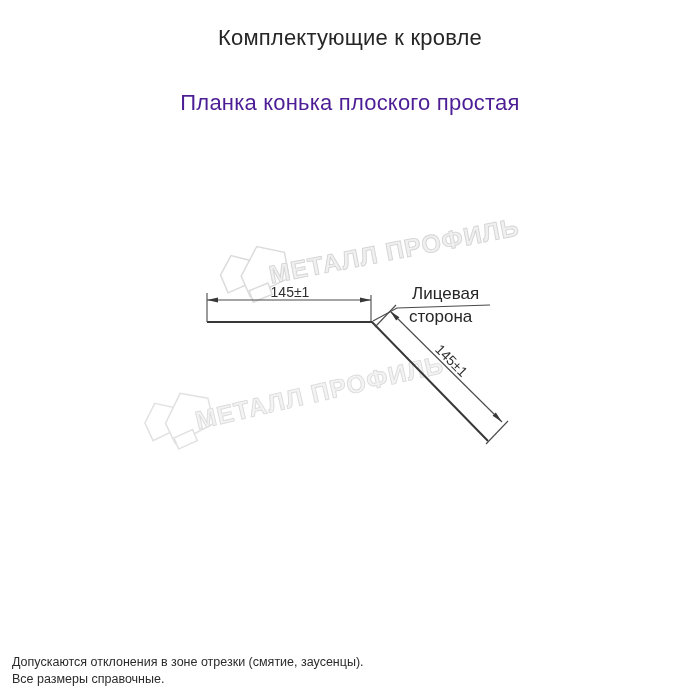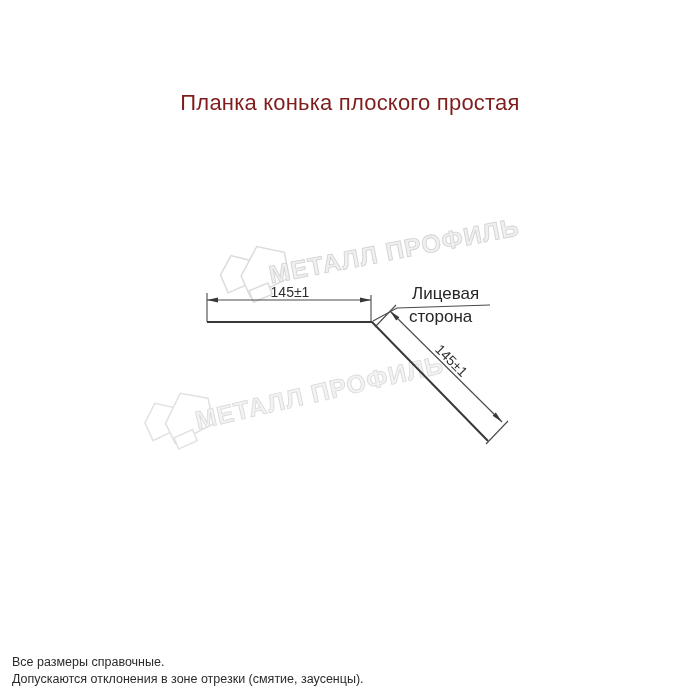--- a/index.html
+++ b/index.html
@@ -6,21 +6,21 @@
   body{font-family:"Liberation Sans","DejaVu Sans",sans-serif;}
   .page{position:relative;width:700px;height:700px;background:#ffffff;overflow:hidden;}
 
   .title{
     position:absolute;left:0;top:25px;width:700px;
     text-align:center;font-size:22px;font-weight:500;color:#262626;
     letter-spacing:0.2px;
   }
   .subtitle{
     position:absolute;left:0;top:88px;width:700px;
-    text-align:center;font-size:22px;font-weight:500;color:#7f1d1d;
+    text-align:center;font-size:22px;font-weight:500;color:#4c1d95;
     line-height:29px;letter-spacing:0.2px;
   }
 
   .diagram-svg{position:absolute;left:0;top:0;width:700px;height:700px;}
 
   .wm-text{
     font-family:"Liberation Sans",sans-serif;
     font-size:25px;font-weight:bold;letter-spacing:1px;
     fill:#efefef;stroke:#cfcfcf;stroke-width:0.9px;
   }
@@ -41,20 +41,21 @@
   .footer{
     position:absolute;left:12px;top:654px;width:640px;
     font-size:12.5px;line-height:16.5px;color:#2b2b2b;
   }
 </style>
 </head>
 <body>
 
 <div class="page">
 
+  <div class="title">Комплектующие к кровле</div>
 
   <div class="subtitle">
     <div>Планка конька плоского простая</div>
   </div>
 
   <svg class="diagram-svg" viewBox="0 0 700 700" xmlns="http://www.w3.org/2000/svg">
 
     <g transform="translate(222,293) rotate(-11)" opacity="0.9">
       <g>
         <path class="wm-shape" d="M2,-18 L16,-35 L33,-27 L33,-5 L6,1 Z"></path>
@@ -94,17 +95,17 @@
     </g>
 
     <g>
       <path class="thin-line" d="M373,321 L397,308 L490,305"></path>
       <text class="label-text" x="412" y="299">Лицевая</text>
       <text class="label-text" x="409" y="322">сторона</text>
     </g>
   </svg>
 
   <div class="footer">
+    <div>Допускаются отклонения в зоне отрезки (смятие, заусенцы).</div>
     <div>Все размеры справочные.</div>
-    <div>Допускаются отклонения в зоне отрезки (смятие, заусенцы).</div>
   </div>
 
 </div>
 
 </body></html>

